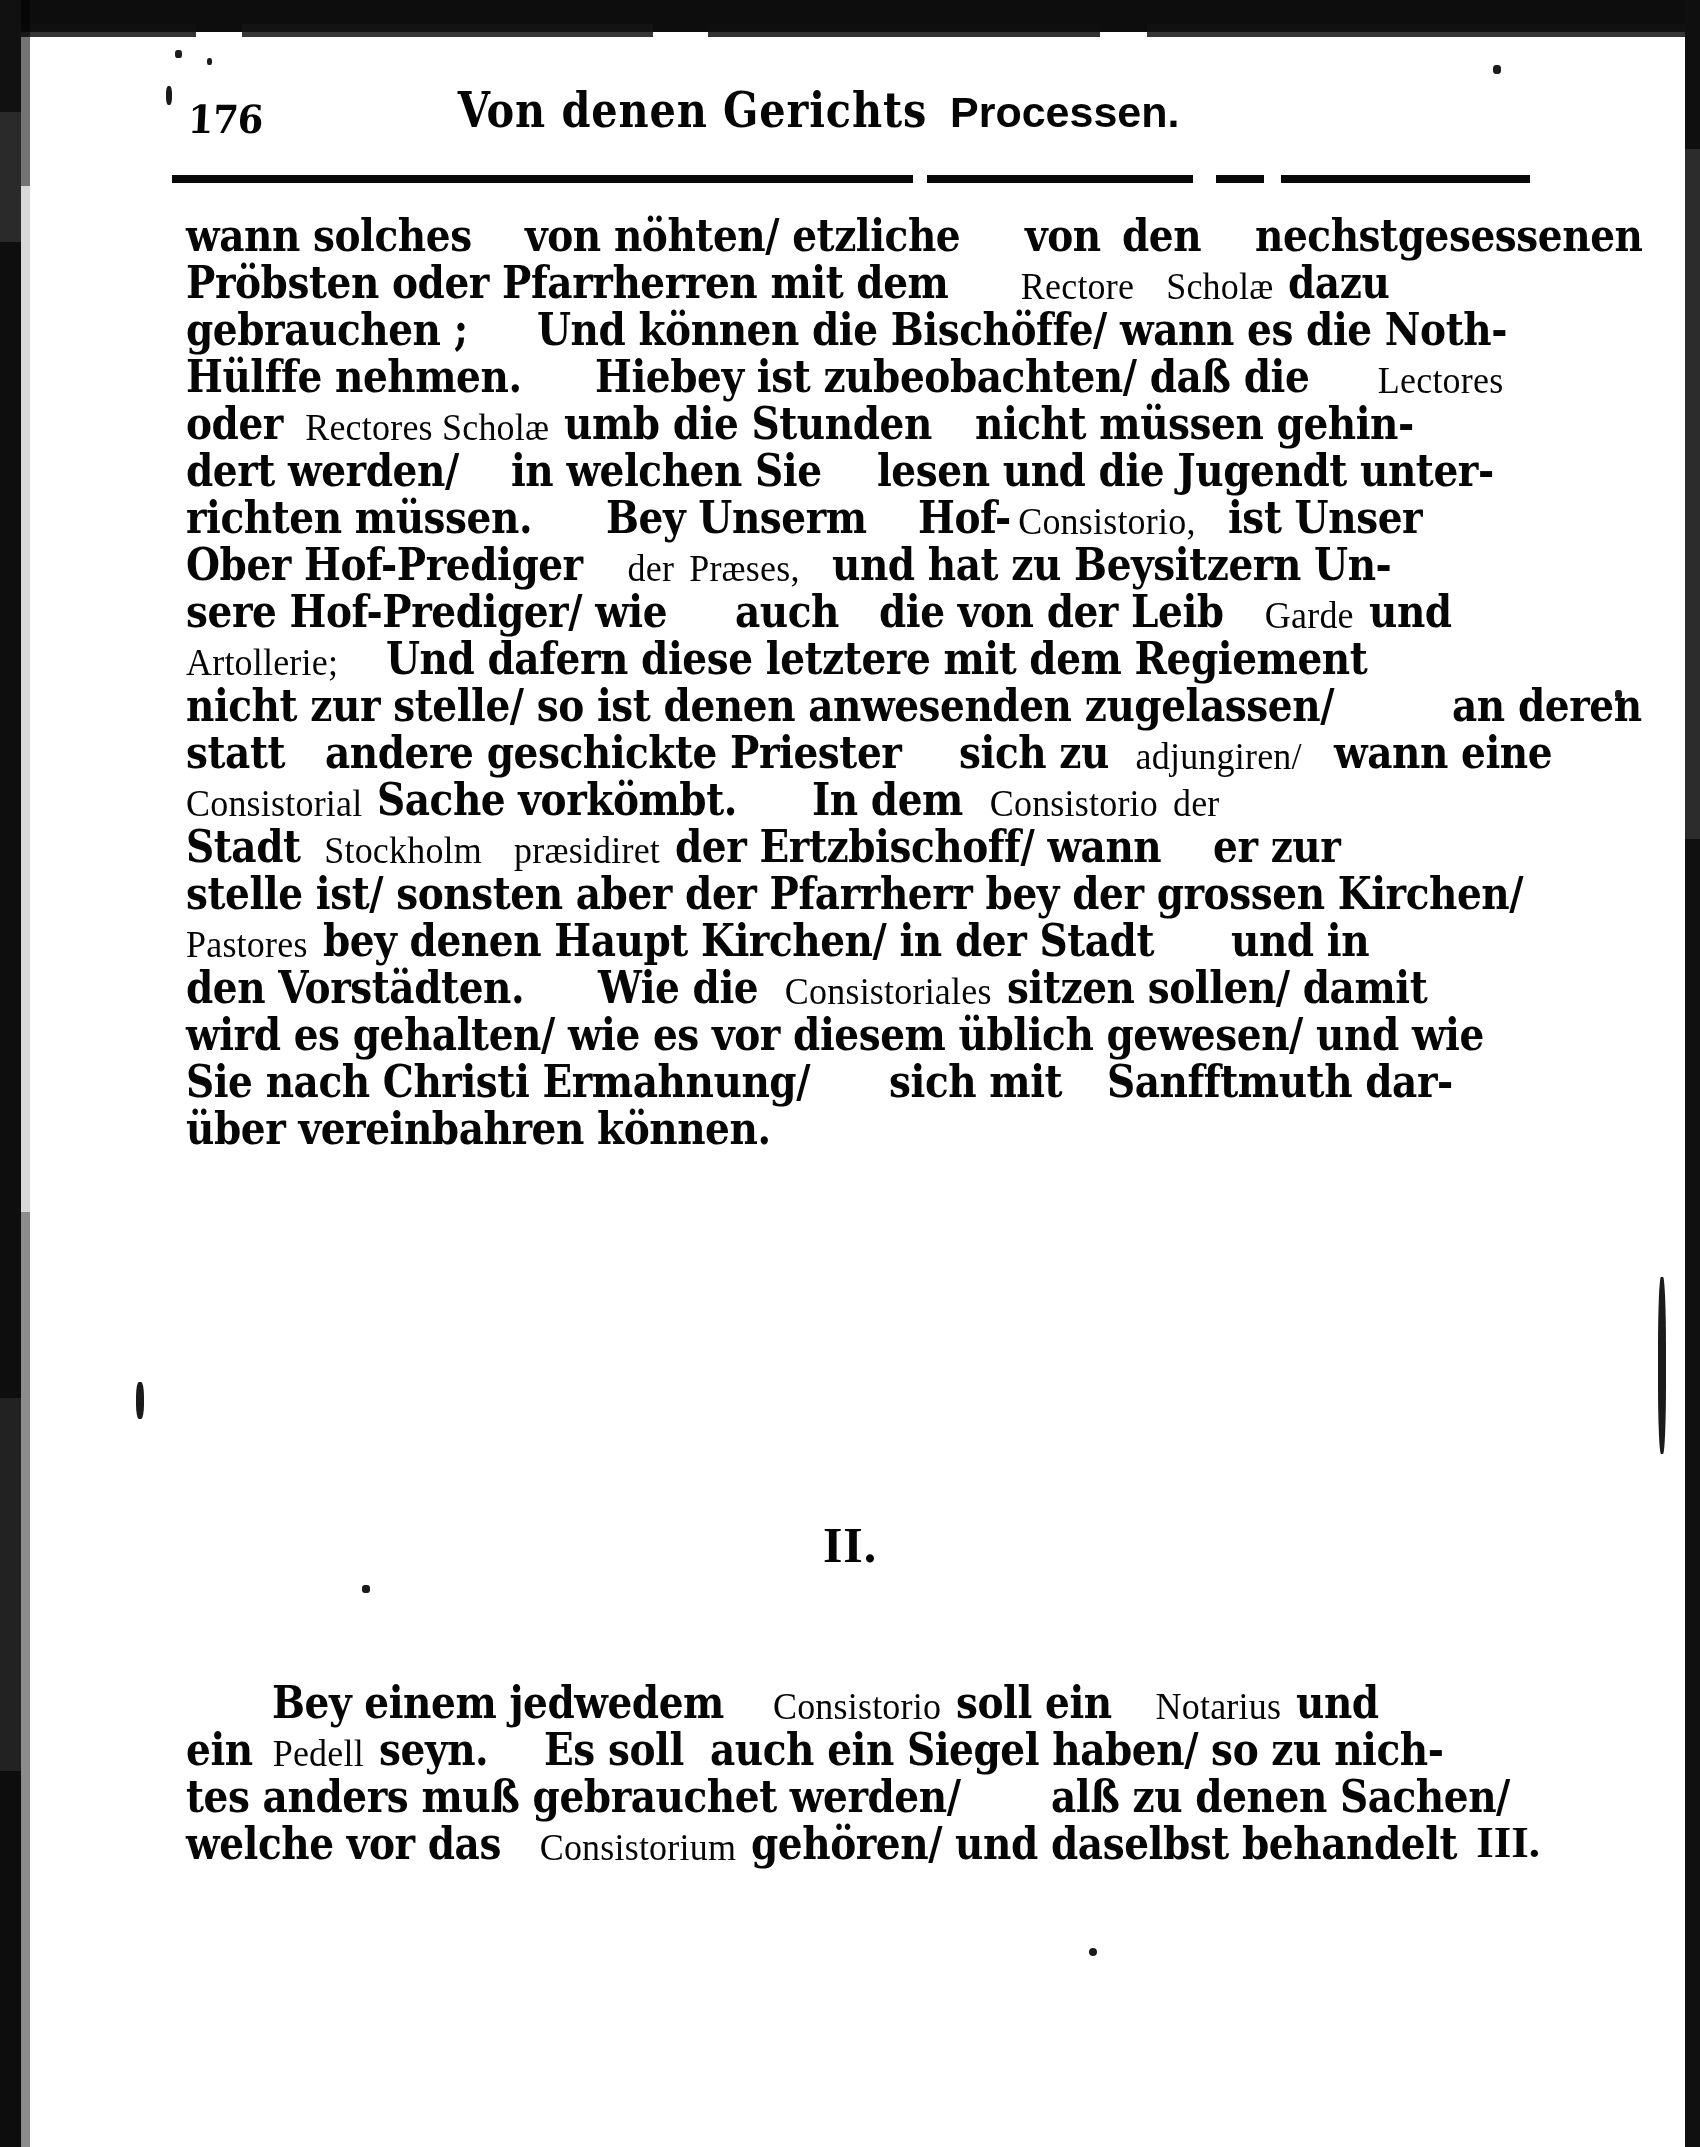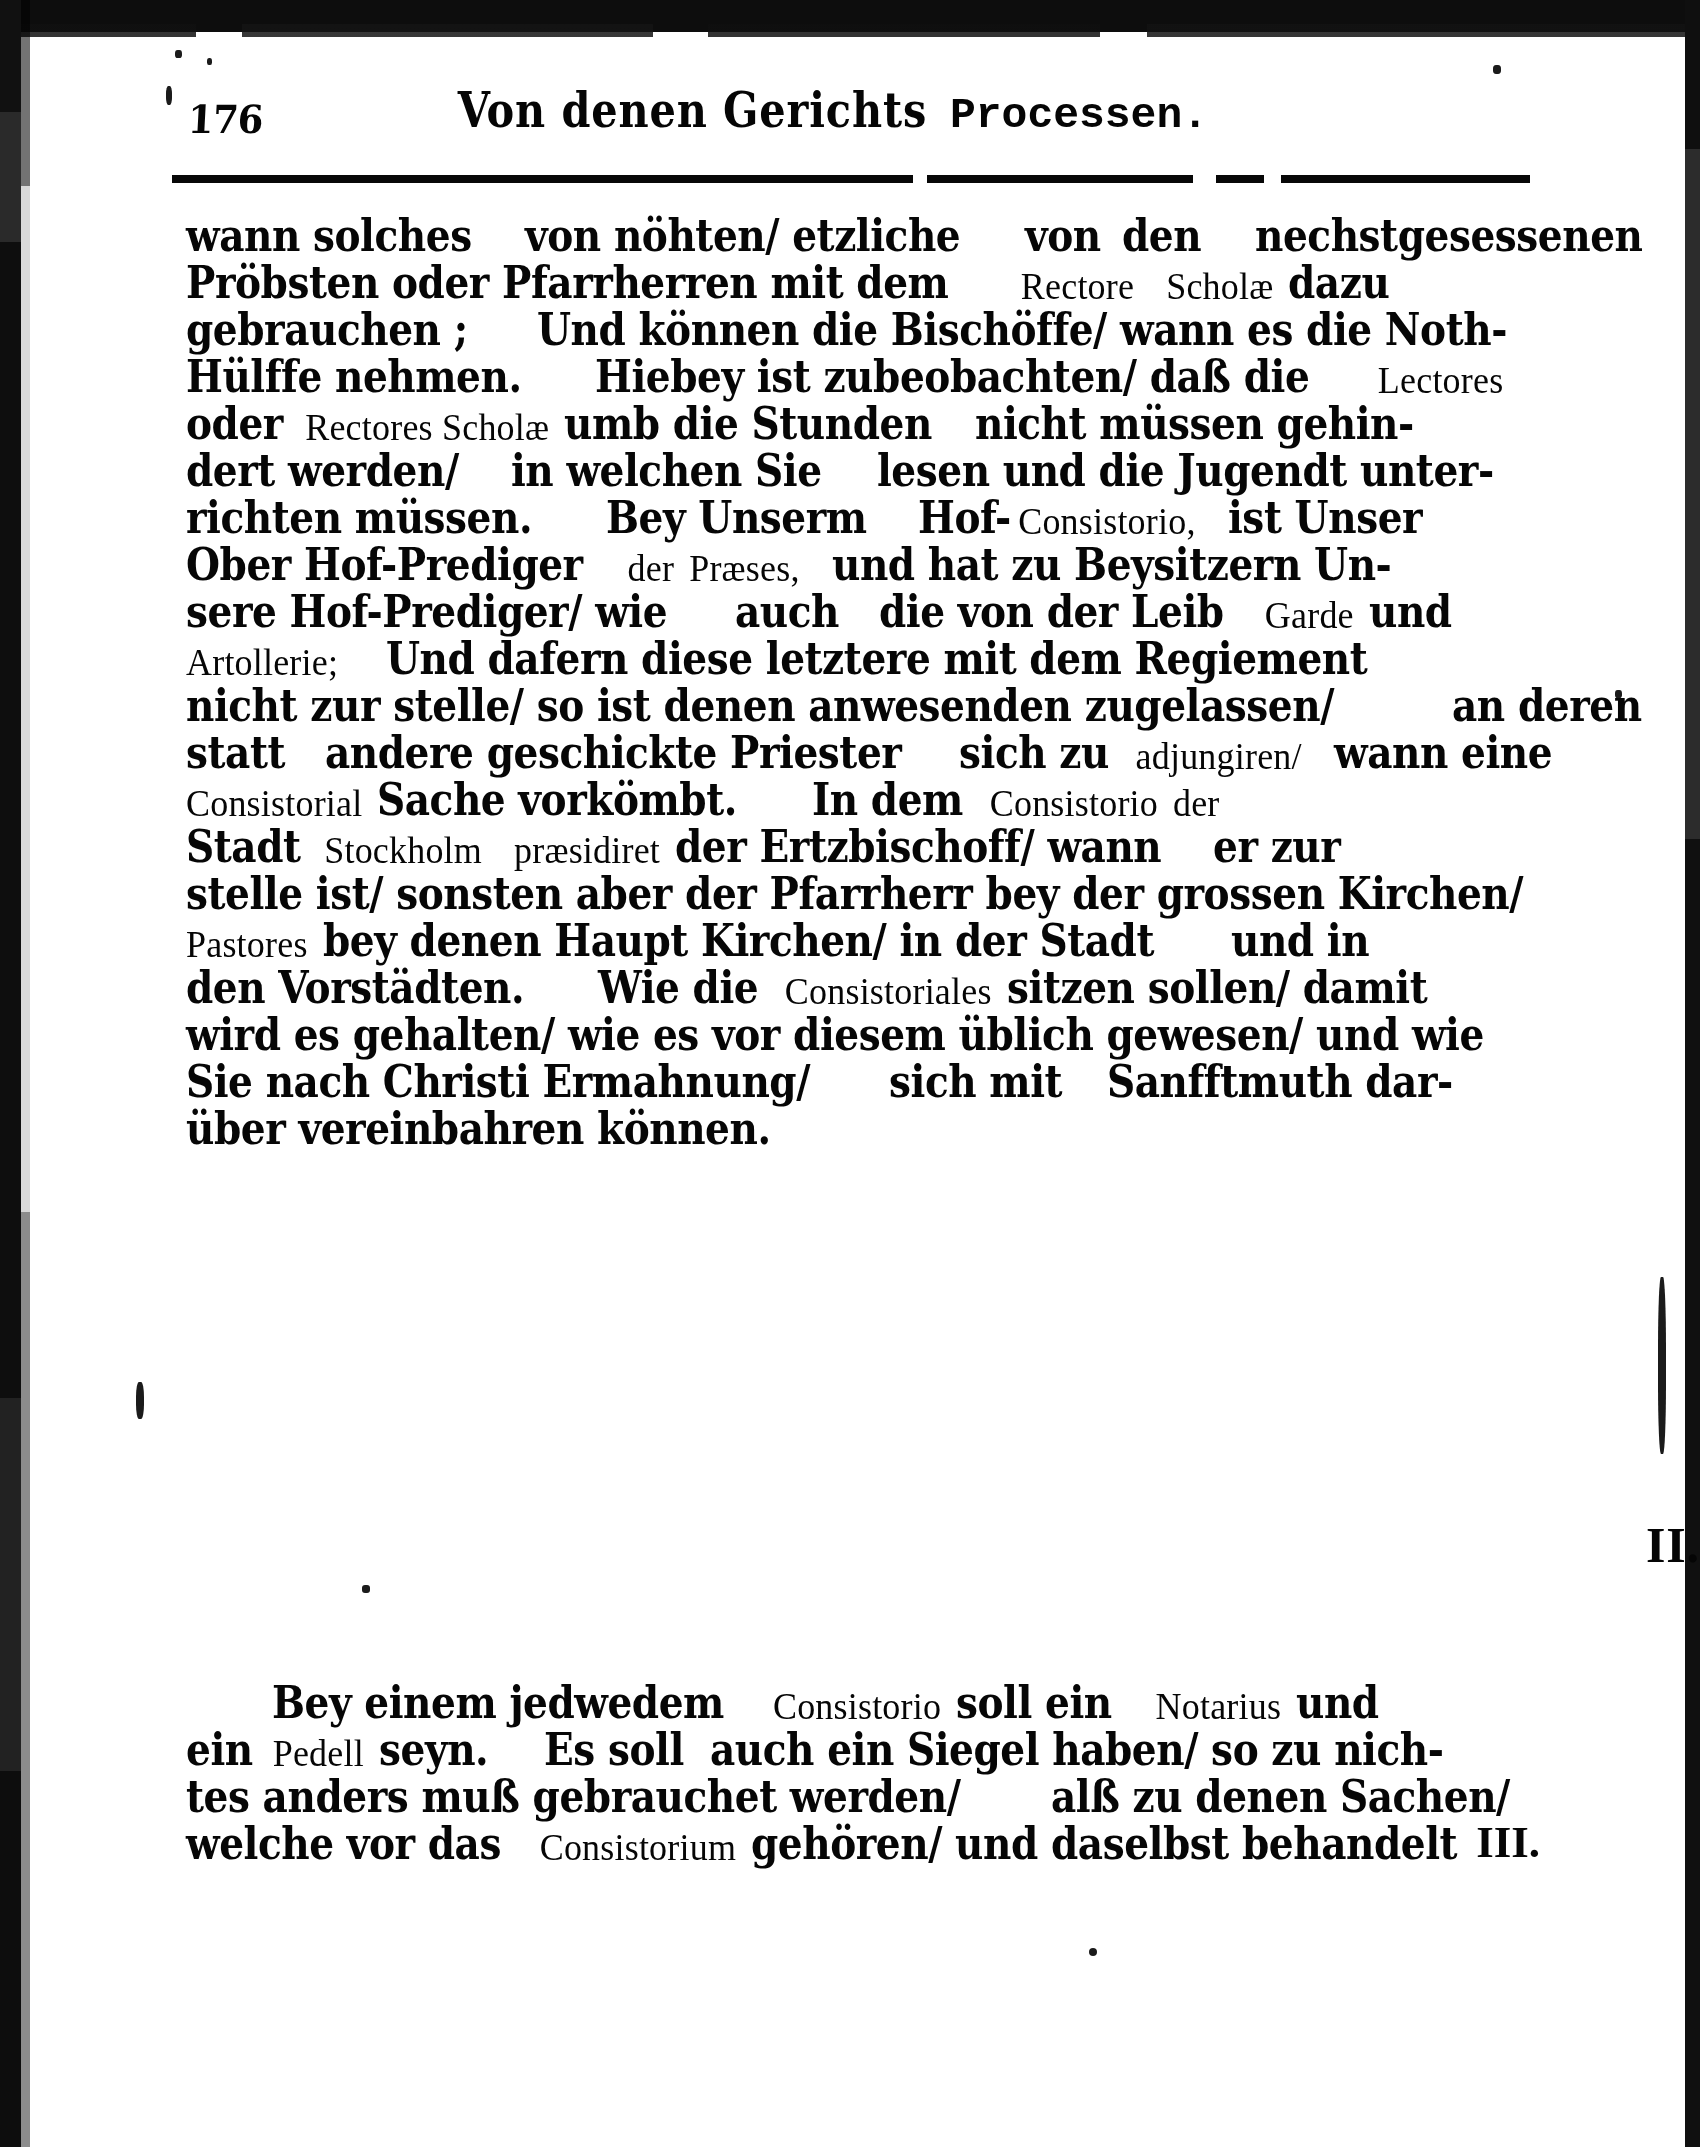--- a/index.html
+++ b/index.html
@@ -93,21 +93,21 @@
   .head-title .frak {
     font-family: "DejaVu Serif", serif;
     font-weight: 700;
     font-size: 48px;
     letter-spacing: 0.9px;
     font-stretch: condensed;
     transform: scaleX(.96);
     display: inline-block;
   }
   .head-title .rom {
-    font-family: Liberation Mono, monospace;
+    font-family: Liberation Sans, sans-serif;
     font-weight: 700;
     font-size: 43px;
     letter-spacing: 0px;
     display: inline-block;
     padding-left: 13px;
   }
 
   
   .head-rule {
     position: absolute;
@@ -164,21 +164,21 @@
   }
   .sp { display: inline-block; width: 15px; }
   .sp-lg { display: inline-block; width: 32px; }
   .sp-xl { display: inline-block; width: 48px; }
 
   
   .section-heading {
     position: absolute;
     left: 0;
     width: 1700px;
-    text-align: right;
+    text-align: center;
     font-family: "Liberation Serif", serif;
     font-weight: 700;
     font-size: 50px;
     color: #050505;
     letter-spacing: 0.9px;
   }
   #heading-ii { top: 1516px; }
 
   .para-indent { display: inline-block; width: 86px; }
 

